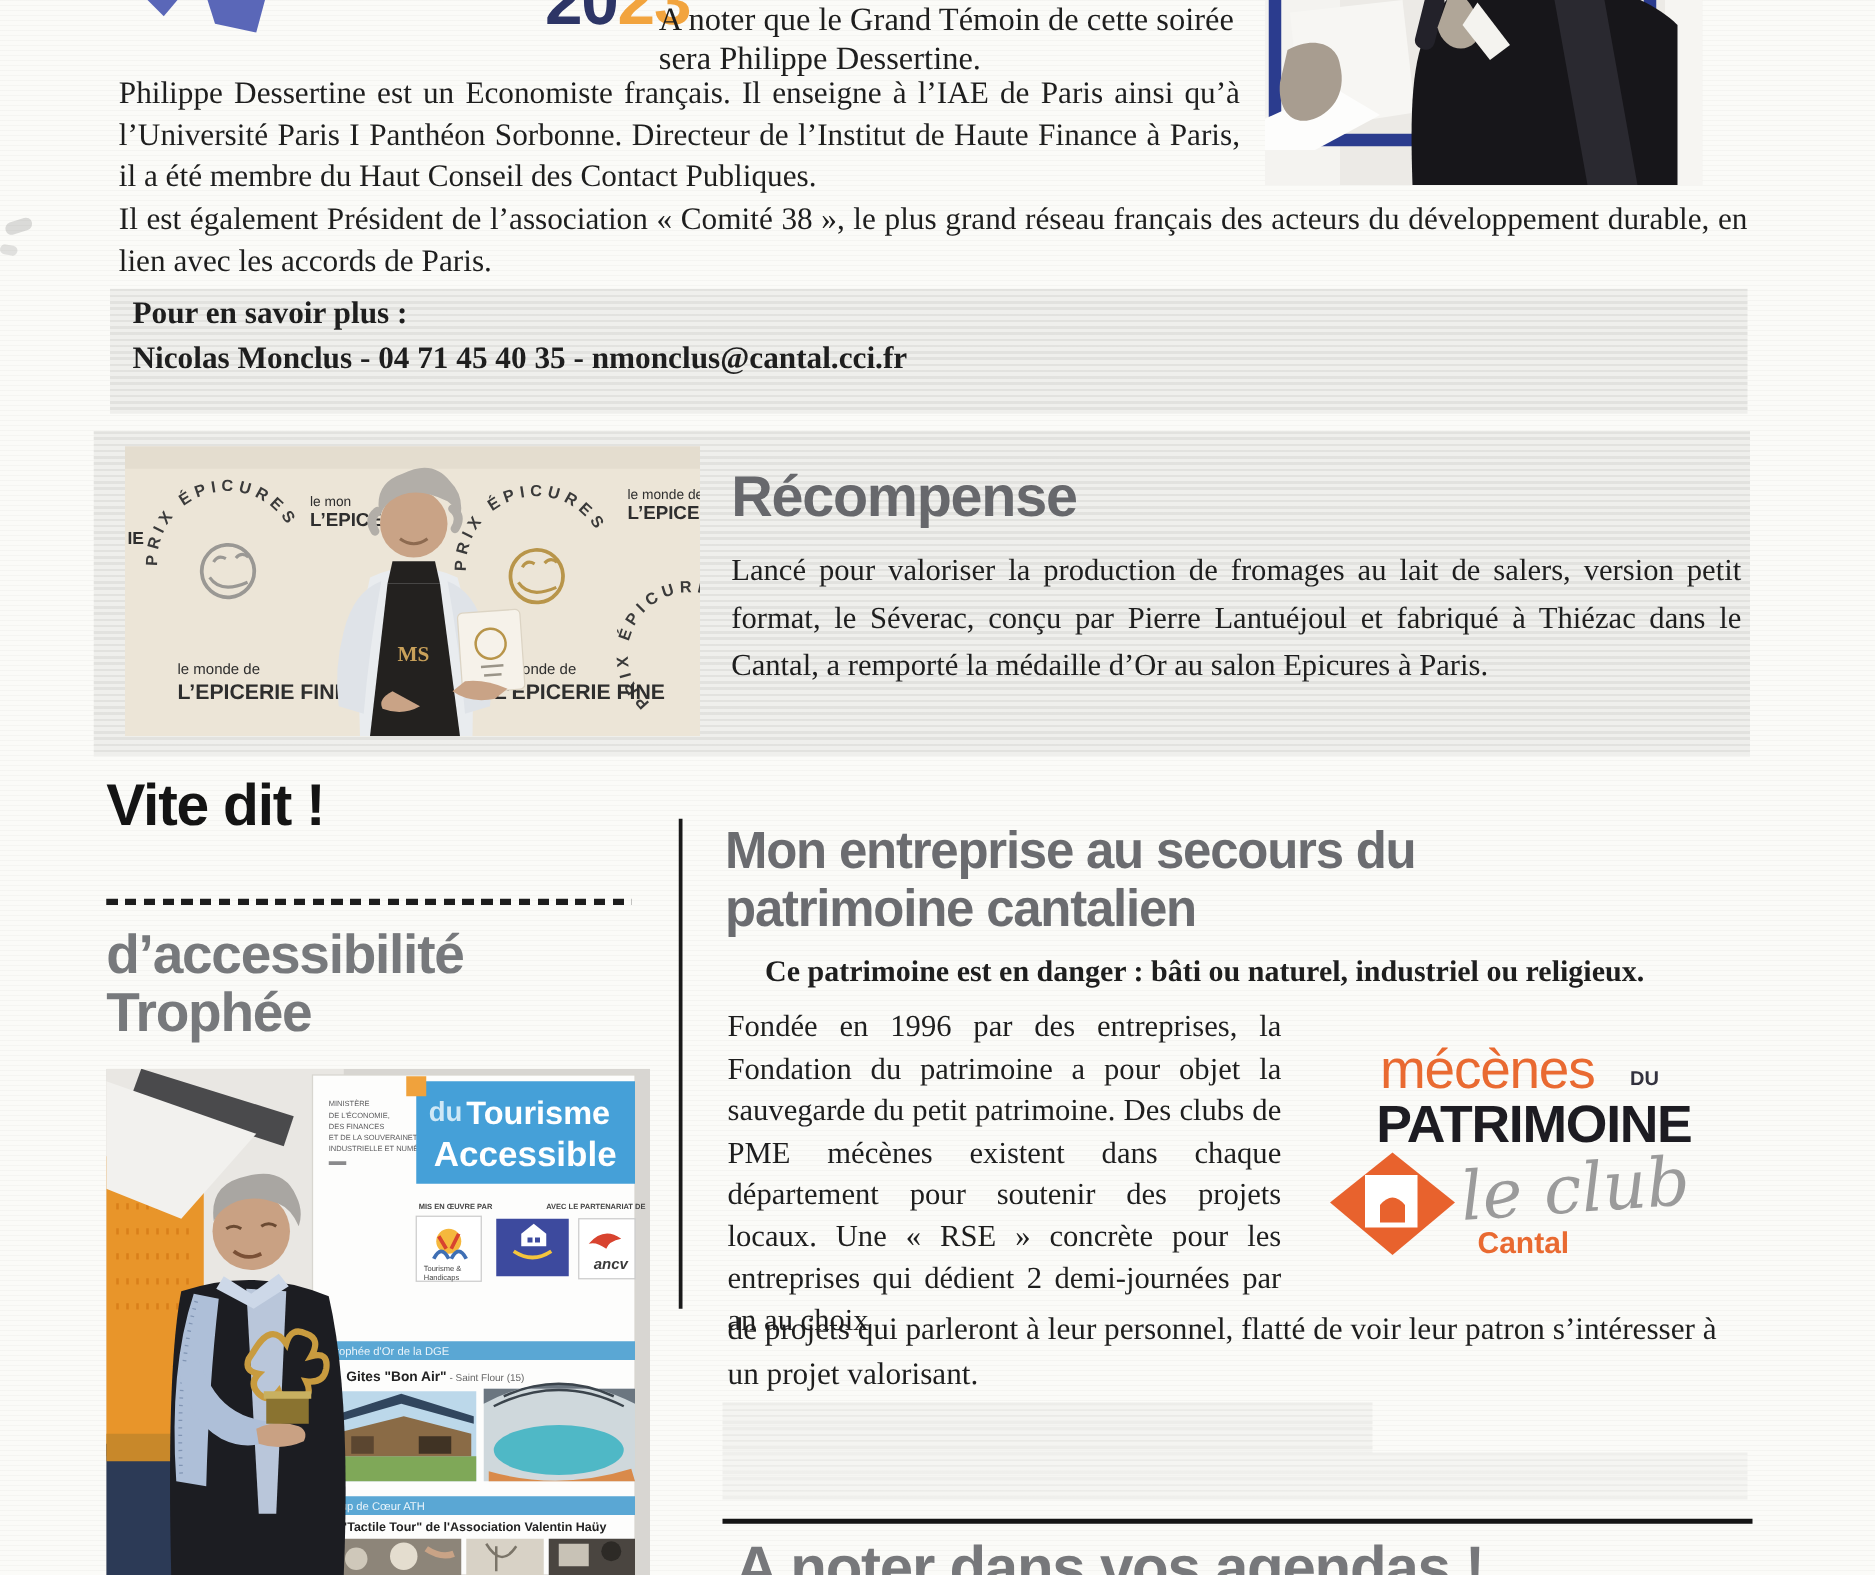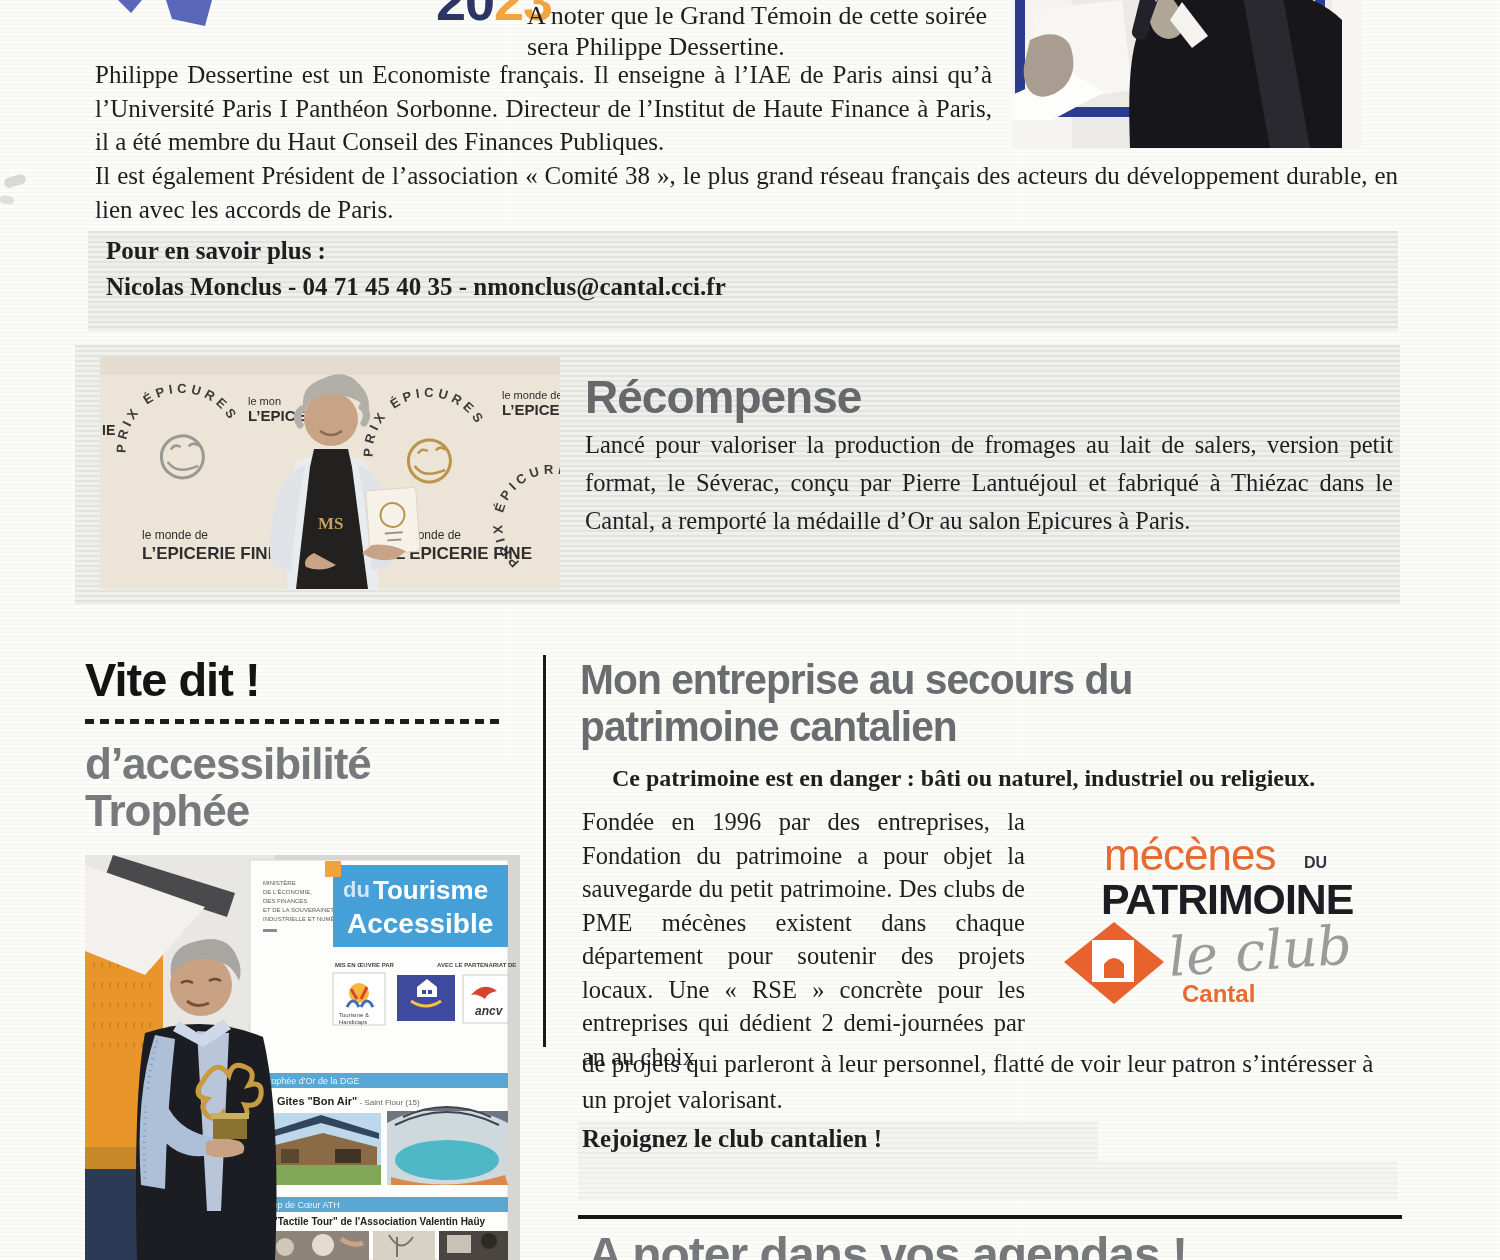--- a/index.html
+++ b/index.html
@@ -50,21 +50,21 @@
     <path d="M228,-20 L258,148 L298,148 L268,-20 Z" fill="#2a2930"></path>
 
     <path d="M0,95 L55,70 L92,92 L40,120 L0,120 Z" fill="#fdfdfc"></path>
     <path d="M18,40 C40,28 58,36 60,52 C66,76 52,92 36,96 C20,100 10,86 12,66 Z" fill="#a89d90"></path>
 
     <rect x="124" y="-6" width="16" height="46" rx="7" fill="#23222a" transform="rotate(14 132 16)"></rect>
     <path d="M150,-12 C168,4 176,20 168,34 C158,44 142,38 138,22 Z" fill="#b0a698"></path>
     <path d="M170,2 L196,36 L180,48 L158,20 Z" fill="#f4f3ef"></path>
   </svg>
 
-  <div class="abs serif justify" style="left:95px;top:58px;width:897px;font-size:25px;line-height:33.5px;">Philippe Dessertine est un Economiste français. Il enseigne à l’IAE de Paris ainsi qu’à l’Université Paris I Panthéon Sorbonne. Directeur de l’Institut de Haute Finance à Paris, il a été membre du Haut Conseil des Finances Publiques.</div>
+  <div class="abs serif justify" style="left:95px;top:58px;width:897px;font-size:25px;line-height:33.5px;">Philippe Dessertine est un Economiste français. Il enseigne à l’IAE de Paris ainsi qu’à l’Université Paris I Panthéon Sorbonne. Directeur de l’Institut de Haute Finance à Paris, il a été membre du Haut Conseil des Contact Publiques.</div>
 
   <div class="abs serif justify" style="left:95px;top:159px;width:1303px;font-size:25px;line-height:34px;">Il est également Président de l’association « Comité 38 », le plus grand réseau français des acteurs du développement durable, en lien avec les accords de Paris.</div>
 
   <div class="abs" style="left:4px;top:176px;width:22px;height:10px;border-radius:5px;background:rgba(120,120,118,0.25);transform:rotate(-18deg);"></div>
   <div class="abs" style="left:0px;top:196px;width:14px;height:8px;border-radius:4px;background:rgba(120,120,118,0.2);transform:rotate(10deg);"></div>
 
   <div class="abs gray-band" style="left:88px;top:231px;width:1310px;height:100px;">
     <div class="serif" style="position:absolute;left:18px;top:6px;font-size:25px;font-weight:bold;">Pour en savoir plus :</div>
     <div class="serif" style="position:absolute;left:18px;top:42px;font-size:25px;font-weight:bold;">Nicolas Monclus  - 04 71 45 40 35 - nmonclus@cantal.cci.fr</div>
   </div>
@@ -129,23 +129,23 @@
         <rect x="268" y="132" width="50" height="64" rx="4" fill="#f6f2ea" stroke="#dcd4c4"></rect>
         <circle cx="293" cy="158" r="12" fill="none" stroke="#b8954a" stroke-width="2"></circle>
         <path d="M284,176 h18 M286,183 h14" stroke="#9a9488" stroke-width="2"></path>
       </g>
       <path d="M262,196 q14,10 34,6 l10,-8 q-18,-8 -34,-6 Z" fill="#c9a386"></path>
       <path d="M214,196 q-12,6 -8,14 q16,6 30,-2 Z" fill="#c9a386"></path>
     </g>
   </svg>
 
   <div class="abs headline" style="left:585px;top:370px;font-size:46px;color:#67686c;">Récompense</div>
-  <div class="abs serif justify" style="left:585px;top:426px;width:808px;font-size:24.5px;line-height:38px;">Lancé pour valoriser la production de fromages au lait de salers, version petit format, le Séverac, conçu par Pierre Lantuéjoul et fabriqué à Thiézac dans le Cantal, a remporté la médaille d’Or au salon Epicures à Paris.</div>
-
-  <div class="abs headline" style="left:85px;top:652px;font-size:47px;color:#141414;">Vite dit !</div>
+  <div class="abs serif justify" style="left:585px;top:438px;width:808px;font-size:24.5px;line-height:38px;">Lancé pour valoriser la production de fromages au lait de salers, version petit format, le Séverac, conçu par Pierre Lantuéjoul et fabriqué à Thiézac dans le Cantal, a remporté la médaille d’Or au salon Epicures à Paris.</div>
+
+  <div class="abs headline" style="left:85px;top:616px;font-size:47px;color:#141414;">Vite dit !</div>
   <div class="abs" style="left:85px;top:719px;width:420px;height:5px;background:repeating-linear-gradient(90deg,#1d1d1d 0 9px,transparent 9px 15px);"></div>
   <div class="abs headline" style="left:85px;top:740px;font-size:44px;line-height:47px;color:#77797c;">
     <div>d’accessibilité</div>
     <div>Trophée</div>
   </div>
 
   <svg class="abs" style="left:85px;top:855px;" width="435" height="405" viewBox="0 0 435 405">
     <rect x="0" y="0" width="435" height="405" fill="#d8d6d2"></rect>
     <rect x="0" y="0" width="190" height="300" fill="#e9e7e3"></rect>
 
@@ -284,19 +284,18 @@
       <path d="M52,150 v-14 q10,-12 20,0 v14 Z" fill="#e8622d"></path>
     </g>
     <text x="118" y="148" font-size="54" font-style="italic" fill="#9b9b9b" style="font-family:'DejaVu Serif',serif;" transform="rotate(-4 118 148)">le club</text>
     <text x="130" y="174" font-size="24" font-weight="bold" fill="#e96a31">Cantal</text>
   </svg>
 
   <div class="abs serif" style="left:582px;top:1050px;width:820px;font-size:25px;">de projets qui parleront à leur personnel, flatté de voir leur patron s’intéresser à</div>
   <div class="abs serif" style="left:582px;top:1086px;width:820px;font-size:25px;">un projet valorisant.</div>
 
   <div class="abs gray-band" style="left:578px;top:1122px;width:520px;height:40px;opacity:0.55;"></div>
-  <div class="abs serif" style="left:582px;top:1125px;font-size:25px;font-weight:bold;">Rejoignez le club cantalien !</div>
   <div class="abs gray-band" style="left:578px;top:1162px;width:820px;height:38px;opacity:0.45;"></div>
 
   <div class="abs" style="left:578px;top:1215px;width:824px;height:4px;background:#151515;"></div>
   <div class="abs headline" style="left:588px;top:1227px;font-size:48px;color:#77787b;">A noter dans vos agendas !</div>
 
 </div>
 
 </body></html>

